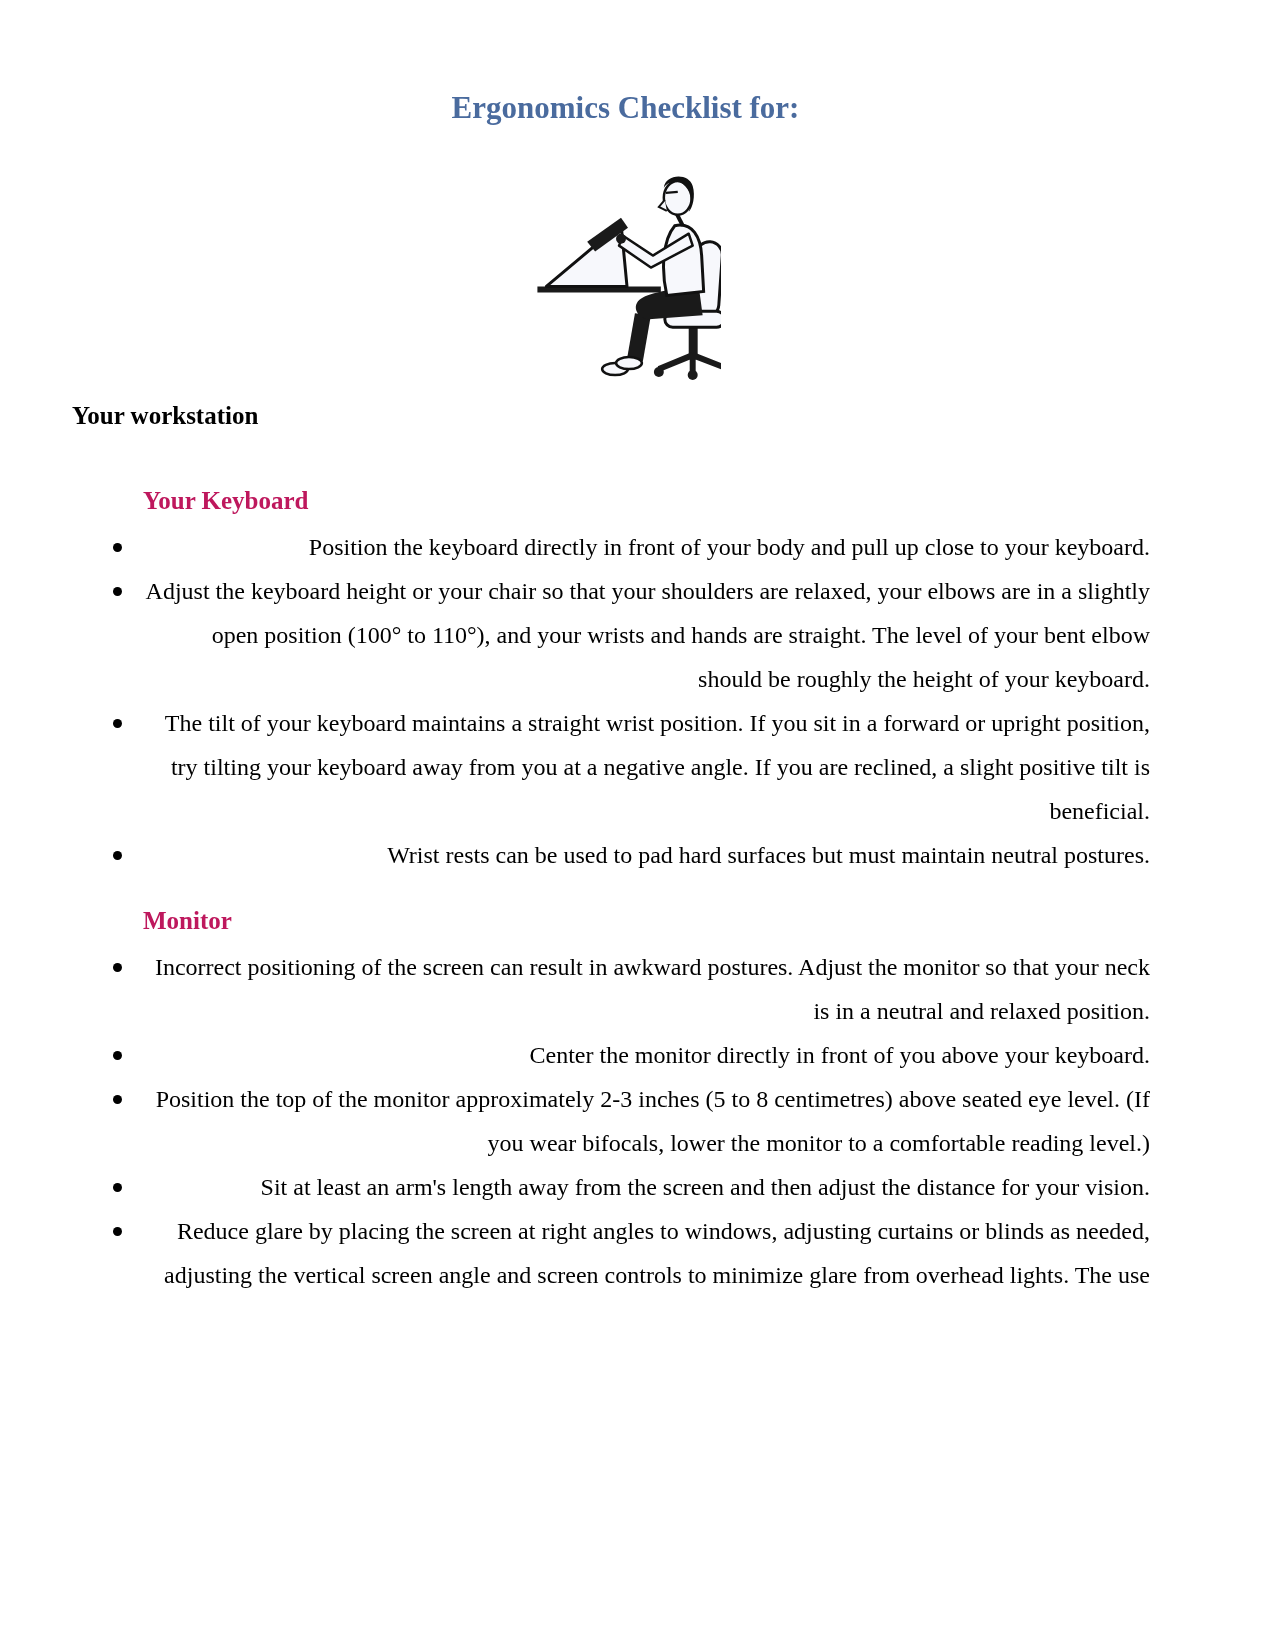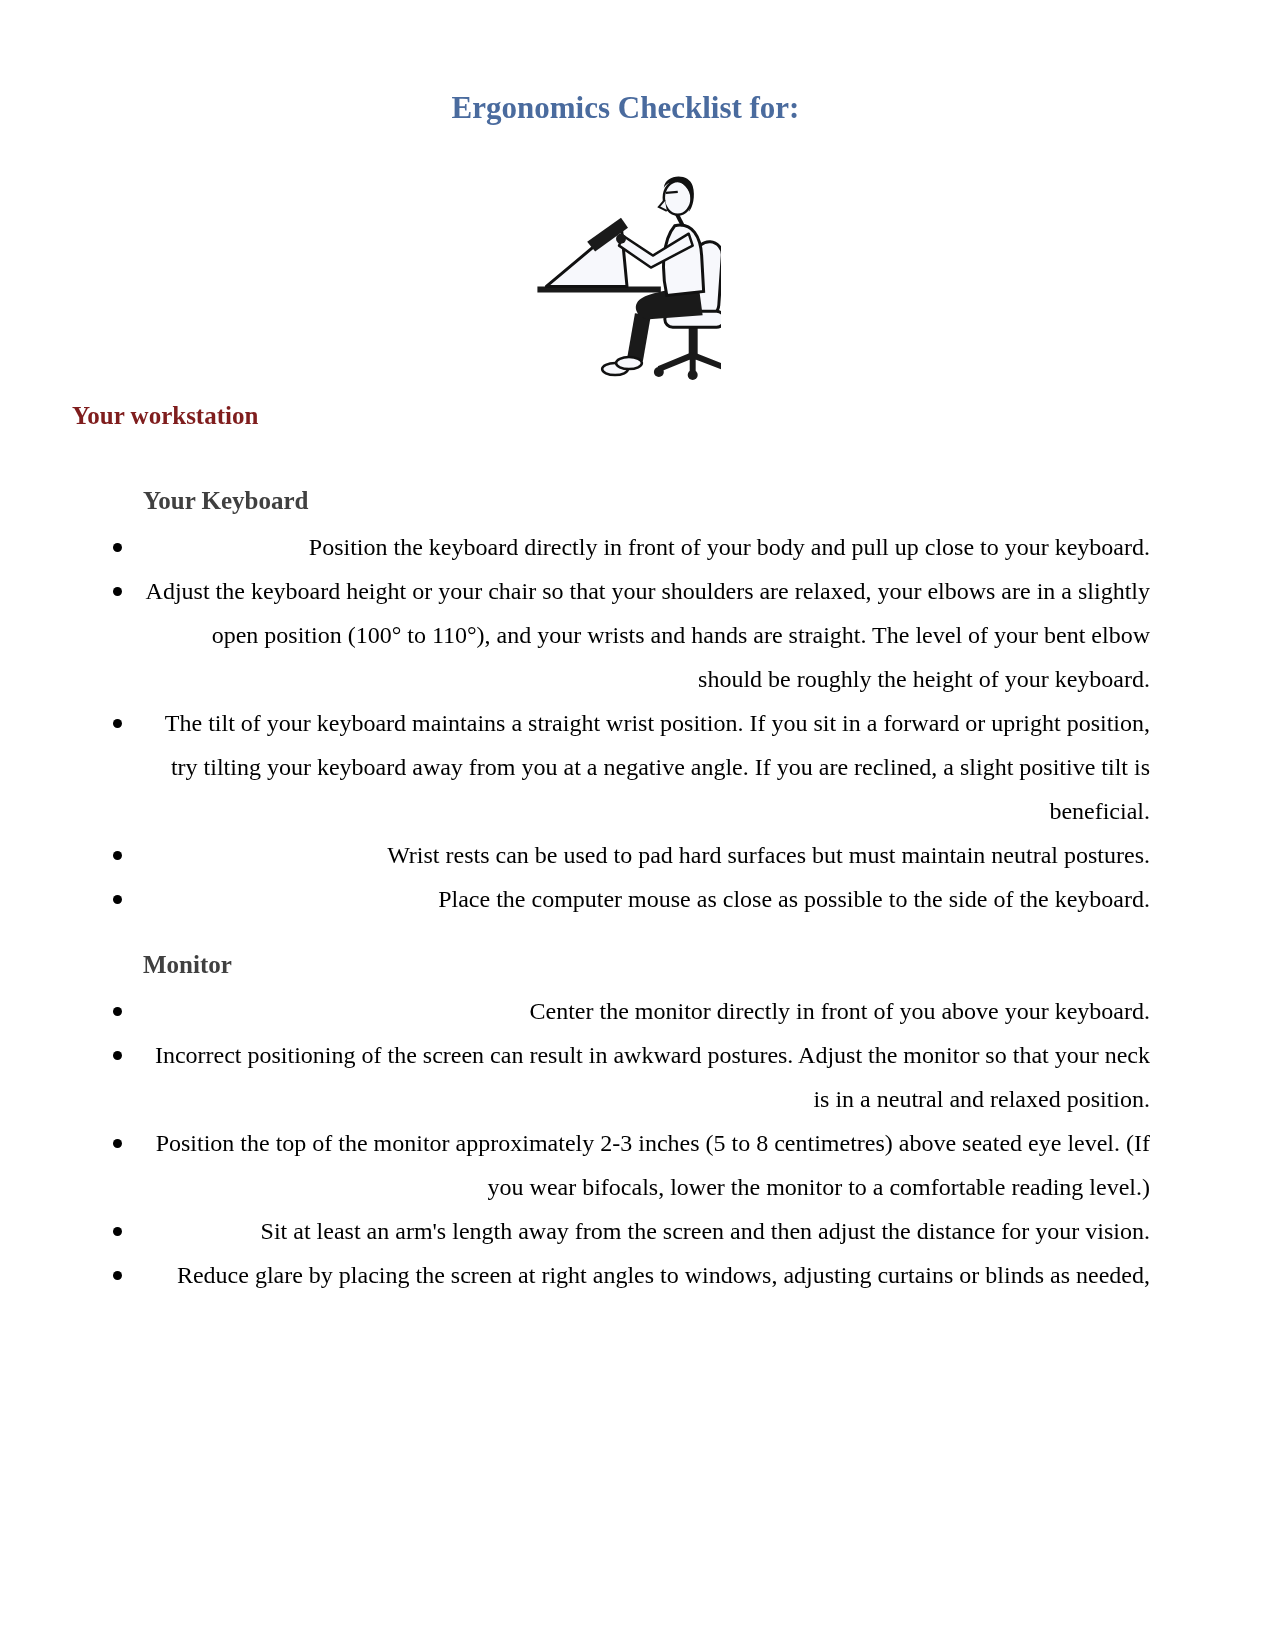--- a/index.html
+++ b/index.html
@@ -28,28 +28,28 @@
   .figure-wrap {
     margin-top: 36px;
     display: flex;
     justify-content: center;
   }
   .h1 {
     margin-top: 14px;
     font-size: 25px;
     font-weight: bold;
     line-height: 44px;
-    color: #7f1d1d;
+    color: #000000;
   }
   .h2 {
     margin-left: 71px;
     font-size: 25px;
     font-weight: bold;
     line-height: 44px;
-    color: #404040;
+    color: #be185d;
   }
   .h2-keyboard { margin-top: 41px; }
   .h2-monitor  { margin-top: 22px; }
   ul.bullets {
     list-style: none;
     margin: 2px 0 0 0;
     padding: 0;
     max-width: 1078px;
     text-align: right;
   }
@@ -130,28 +130,27 @@
 
   <div class="h1">Your workstation</div>
 
   <div class="h2 h2-keyboard">Your Keyboard</div>
 
   <ul class="bullets">
     <li><span class="dot"></span><span>Position the keyboard directly in front of your body and pull up close to your keyboard.</span></li>
     <li><span class="dot"></span><span>Adjust the keyboard height or your chair so that your shoulders are relaxed, your elbows are in a slightly open position (100° to 110°), and your wrists and hands are straight. The level of your bent elbow should be roughly the height of your keyboard.</span></li>
     <li><span class="dot"></span><span>The tilt of your keyboard maintains a straight wrist position. If you sit in a forward or upright position, try tilting your keyboard away from you at a negative angle. If you are reclined, a slight positive tilt is beneficial.</span></li>
     <li><span class="dot"></span><span>Wrist rests can be used to pad hard surfaces but must maintain neutral postures.</span></li>
-    <li><span class="dot"></span><span>Place the computer mouse as close as possible to the side of the keyboard.</span></li>
   </ul>
 
   <div class="h2 h2-monitor">Monitor</div>
 
   <ul class="bullets">
+    <li><span class="dot"></span><span>Incorrect positioning of the screen can result in awkward postures. Adjust the monitor so that your neck is in a neutral and relaxed position.</span></li>
     <li><span class="dot"></span><span>Center the monitor directly in front of you above your keyboard.</span></li>
-    <li><span class="dot"></span><span>Incorrect positioning of the screen can result in awkward postures. Adjust the monitor so that your neck is in a neutral and relaxed position.</span></li>
     <li><span class="dot"></span><span>Position the top of the monitor approximately 2-3 inches (5 to 8 centimetres) above seated eye level. (If you wear bifocals, lower the monitor to a comfortable reading level.)</span></li>
     <li><span class="dot"></span><span>Sit at least an arm's length away from the screen and then adjust the distance for your vision.</span></li>
     <li><span class="dot"></span><span>Reduce glare by placing the screen at right angles to windows, adjusting curtains or blinds as needed, adjusting the vertical screen angle and screen controls to minimize glare from overhead lights. The use of optical glass glare filters, light filters, or secondary task lights are other techniques used to reduce glare.</span></li>
   </ul>
 
   <div class="footer">
     <span>Aspire Happyness Chiropractic ©2019 </span><a href="#">www.aspirehappyness.co.za</a>
   </div>
 
 </div>

